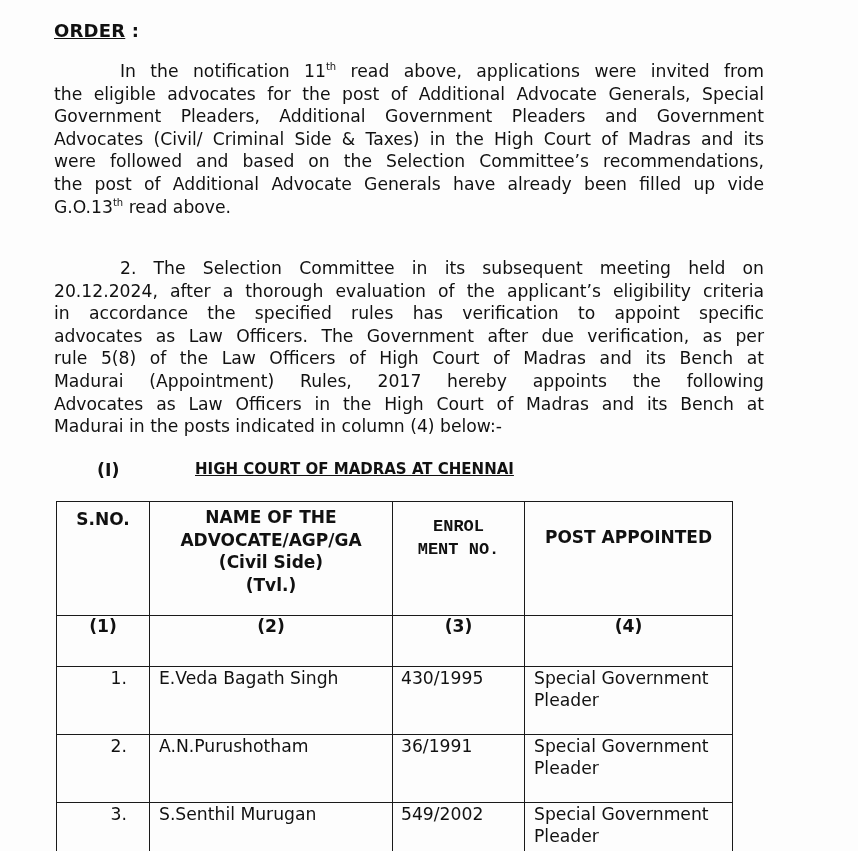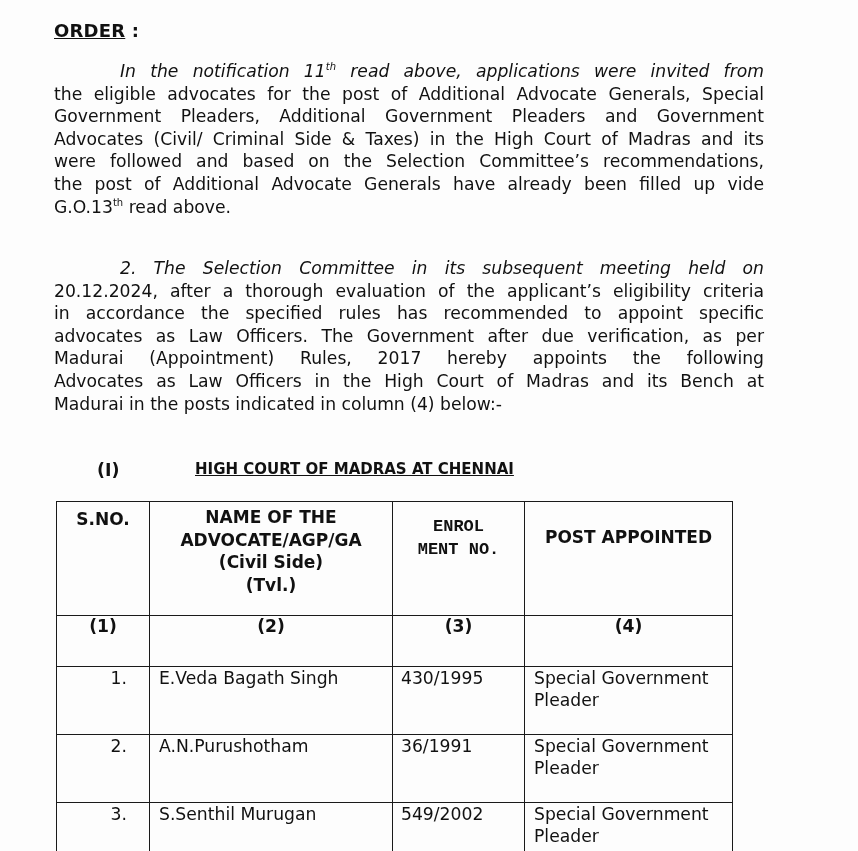--- a/index.html
+++ b/index.html
@@ -16,21 +16,21 @@
     font-weight: bold; font-size: 18px; letter-spacing: 0.2px;
   }
   .order-heading .u { text-decoration: underline; }
   .para {
     position: absolute; left: 54px; width: 710px;
     font-size: 17.2px; line-height: 22.6px;
     text-align: justify;
   }
   .para .line { display: block; text-align: justify; text-align-last: justify; white-space: nowrap; }
   .para .line.last { text-align-last: left; }
-  .para .indent { padding-left: 66px; font-style: italic; }
+  .para .indent { padding-left: 66px; }
   .para sup { font-size: 10px; line-height: 0; vertical-align: super; }
   #para1 { top: 60px; }
   #para2 { top: 257px; }
   .section {
     position: absolute; top: 460px; left: 97px;
     font-weight: bold; font-size: 17.5px;
   }
   .section-title {
     position: absolute; top: 460px; left: 195px;
     font-weight: bold; font-size: 15px; text-decoration: underline;
@@ -77,22 +77,23 @@
     <span class="line">Government Pleaders, Additional Government Pleaders and Government</span>
     <span class="line">Advocates (Civil/ Criminal Side &amp; Taxes) in the High Court of Madras and its</span>
     <span class="line">were followed and based on the Selection Committee’s recommendations,</span>
     <span class="line">the post of Additional Advocate Generals have already been filled up vide</span>
     <span class="line last"><span>G.O.13</span><sup>th</sup><span> read above.</span></span>
   </div>
 
   <div class="para" id="para2">
     <span class="line indent">2. The Selection Committee in its subsequent meeting held on</span>
     <span class="line">20.12.2024, after a thorough evaluation of the applicant’s eligibility criteria</span>
-    <span class="line">in accordance the specified rules has recommended to appoint specific</span>
+    <span class="line">in accordance the specified rules has verification to appoint specific</span>
     <span class="line">advocates as Law Officers. The Government after due verification, as per</span>
+    <span class="line">rule 5(8) of the Law Officers of High Court of Madras and its Bench at</span>
     <span class="line">Madurai (Appointment) Rules, 2017 hereby appoints the following</span>
     <span class="line">Advocates as Law Officers in the  High  Court of Madras and its Bench at</span>
     <span class="line last">Madurai in the posts indicated in column (4) below:-</span>
   </div>
 
   <div class="section">(I)</div>
   <div class="section-title">HIGH COURT OF MADRAS AT CHENNAI</div>
 
   <table class="law">
     <tbody>

